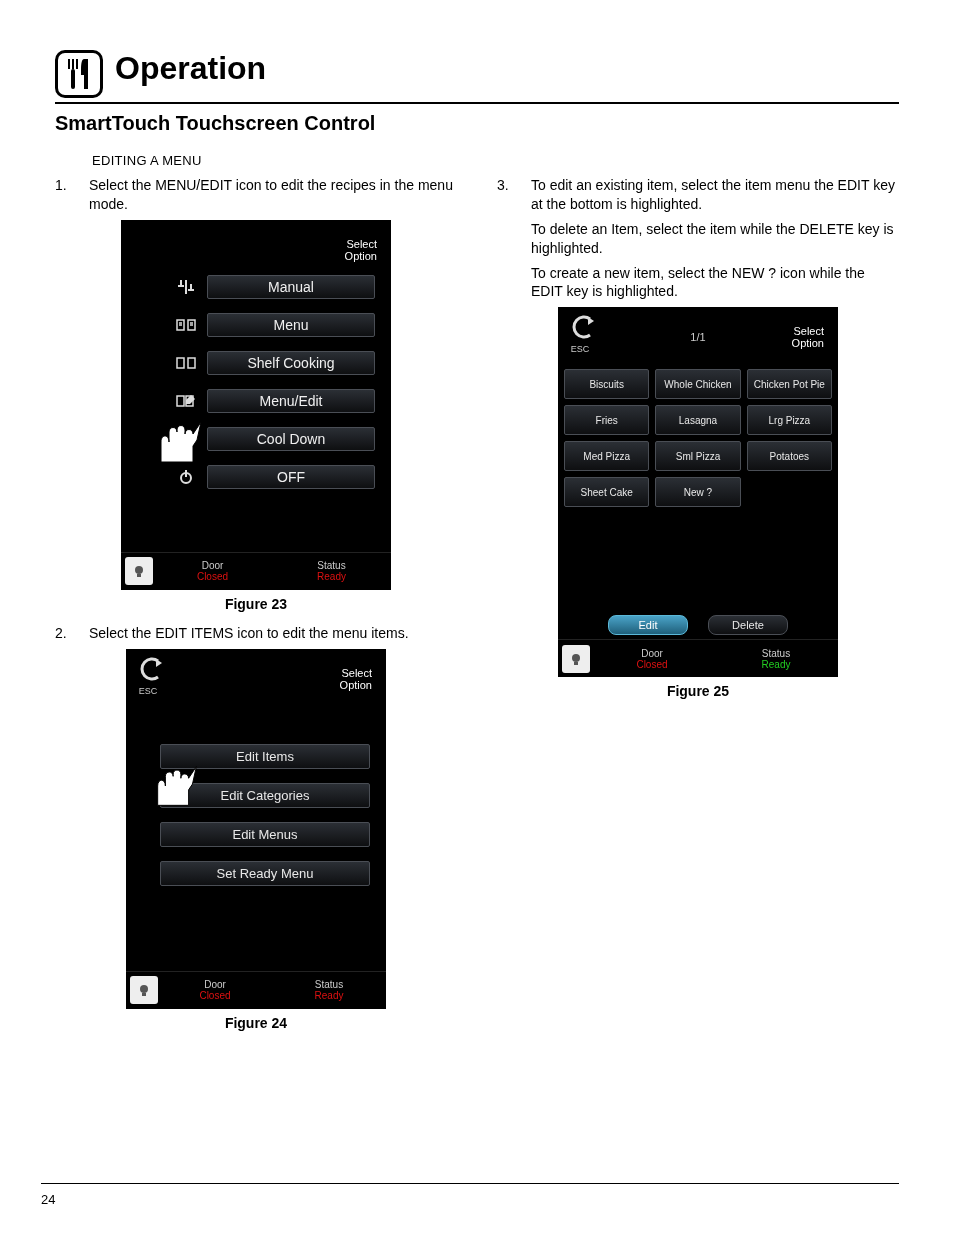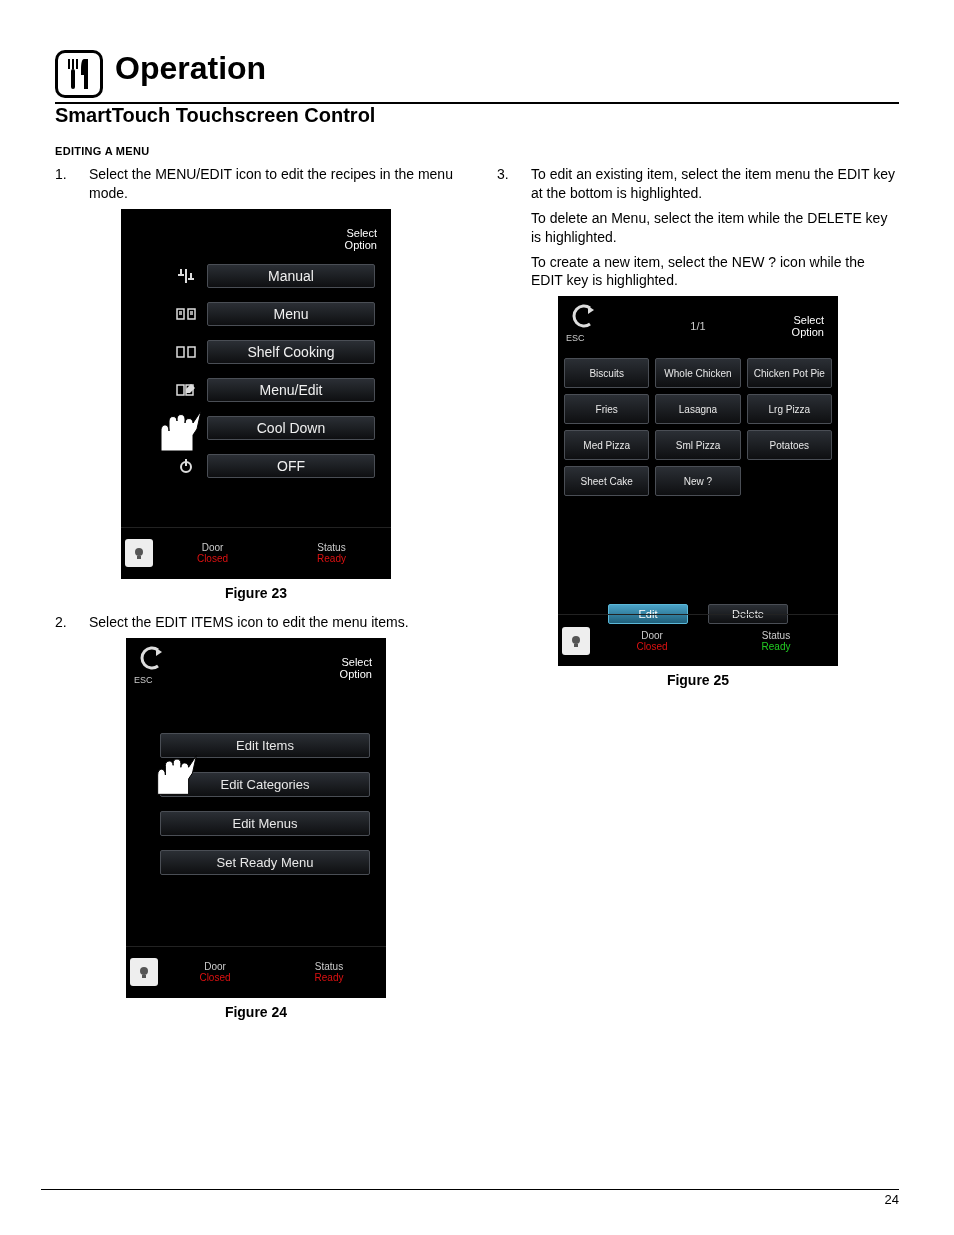--- a/index.html
+++ b/index.html
@@ -15,22 +15,22 @@
   .header-row { display: flex; align-items: flex-start; gap: 12px; }
   .utensil-icon {
     width: 48px; height: 48px;
     border: 3px solid #000;
     border-radius: 10px;
     display: flex; align-items: center; justify-content: center;
     gap: 4px;
   }
   .title { font-size: 32px; font-weight: bold; }
   .hr { border: none; border-top: 2px solid #000; margin-top: 4px; }
-  .subtitle { font-size: 20px; font-weight: bold; margin-top: 0; }
-  .section-head { font-size: 11px; font-weight: bold; margin-top: 18px; letter-spacing: 0.3px; }
+  .subtitle { font-size: 20px; font-weight: bold; margin-top: 8px; }
+  .section-head { font-size: 13px; font-weight: normal; margin-top: 18px; letter-spacing: 0.3px; margin-left: 37px; }
   .columns { display: flex; gap: 40px; margin-top: 8px; }
   .col { flex: 1; font-size: 14px; }
   .ol-row { display: flex; gap: 16px; margin-bottom: 6px; line-height: 1.35; }
   .ol-num { width: 18px; flex: 0 0 18px; }
   .ol-txt { flex: 1; }
   .indent { padding-left: 34px; margin-bottom: 6px; line-height: 1.35; }
   .fig { display: block; margin: 14px auto 6px auto; }
   .fig-cap { text-align: center; font-weight: bold; font-size: 14px; margin-top: 6px; margin-bottom: 12px; }
 
   
@@ -61,37 +61,37 @@
     font-size: 14px;
     color: #f0f0f0;
   }
 
   .hand {
     position:absolute;
     width:42px; height:42px;
   }
 
   .status-bar {
-    position:absolute; left:0; right:0; bottom:0; height:52px;
+    position:absolute; left:0; right:0; bottom:0; height:38px;
     display:flex; align-items:center;
     font-size:10px;
     border-top:1px solid #222;
   }
   .status-icon {
     width:28px; height:28px; margin-left:4px;
     background:#eee; border-radius:3px;
     display:flex; align-items:center; justify-content:center;
   }
   .status-col { flex:1; text-align:center; }
   .status-col .lbl { color:#ccc; font-size:10px; }
   .status-col .val { color:#d11; font-size:10px; }
   .status-col .valg { color:#2c2; font-size:10px; }
 
   
-  .escc { position:absolute; top:8px; left:8px; }
+  .escc { position:absolute; top:8px; left:8px; text-align:center; }
   .escc .esclbl { font-size:9px; color:#ccc; margin-top:2px; }
   .menuB-list { position:absolute; top:95px; left:34px; right:16px; display:flex; flex-direction:column; gap:14px; }
   .menuB-btn {
     background: linear-gradient(#2b2f35, #0e0f11);
     border:1px solid #4a4e55;
     border-radius:2px;
     text-align:center;
     padding:4px 0;
     font-size:13px;
     color:#e8e8e8;
@@ -110,31 +110,31 @@
     display:flex; align-items:center; justify-content:center;
     text-align:center; line-height:1.1;
     padding:0 1px;
   }
   .ed-row { position:absolute; bottom:42px; left:30px; right:30px; display:flex; gap:20px; justify-content:center; }
   .ed-btn {
     width:80px;
     font-size:11px;
     text-align:center;
     padding:3px 0;
-    border-radius:2px;
+    border-radius:8px;
     border:1px solid #4a4e55;
     background:linear-gradient(#2b2f35,#0e0f11);
     color:#e8e8e8;
   }
   .ed-btn.sel { background:linear-gradient(#4aa3c8,#1f5f7a); border-color:#5bb8d8; color:#fff; }
 
   .footer {
     position:absolute; left:41px; right:55px; bottom:28px;
-    border-top:1px solid #000; text-align:right;
-    font-size:13px; padding-top:2px;
+    border-top:1px solid #000; text-align:left;
+    font-size:13px; padding-top:8px;
   }
 </style>
 </head>
 <body>
 
 <div class="header-row">
   <div class="utensil-icon">
     <svg width="30" height="34" viewBox="0 0 30 34">
       <g fill="#000">
         <rect x="4" y="2" width="2" height="10"></rect>
@@ -302,21 +302,21 @@
       </div>
     </div>
     <div class="fig-cap">Figure 24</div>
   </div>
 
   <div class="col">
     <div class="ol-row">
       <div class="ol-num">3.</div>
       <div class="ol-txt">To edit an existing item, select the item menu the EDIT key at the bottom is highlighted.</div>
     </div>
-    <div class="indent">To delete an Menu, select the item while the DELETE key is highlighted.</div>
+    <div class="indent">To delete an Item, select the item while the DELETE key is highlighted.</div>
     <div class="indent">To create a new item, select the NEW ? icon while the EDIT key is highlighted.</div>
 
     <div class="fig panel panelC">
       <div class="escc">
         <svg width="28" height="24" viewBox="0 0 28 24">
             <path d="M24 4 A10 10 0 1 0 24 20" fill="none" stroke="#ddd" stroke-width="3"></path>
             <path d="M22 2 L28 6 L22 10 Z" fill="#ddd"></path>
           </svg>
         <div class="esclbl">ESC</div>
       </div>

